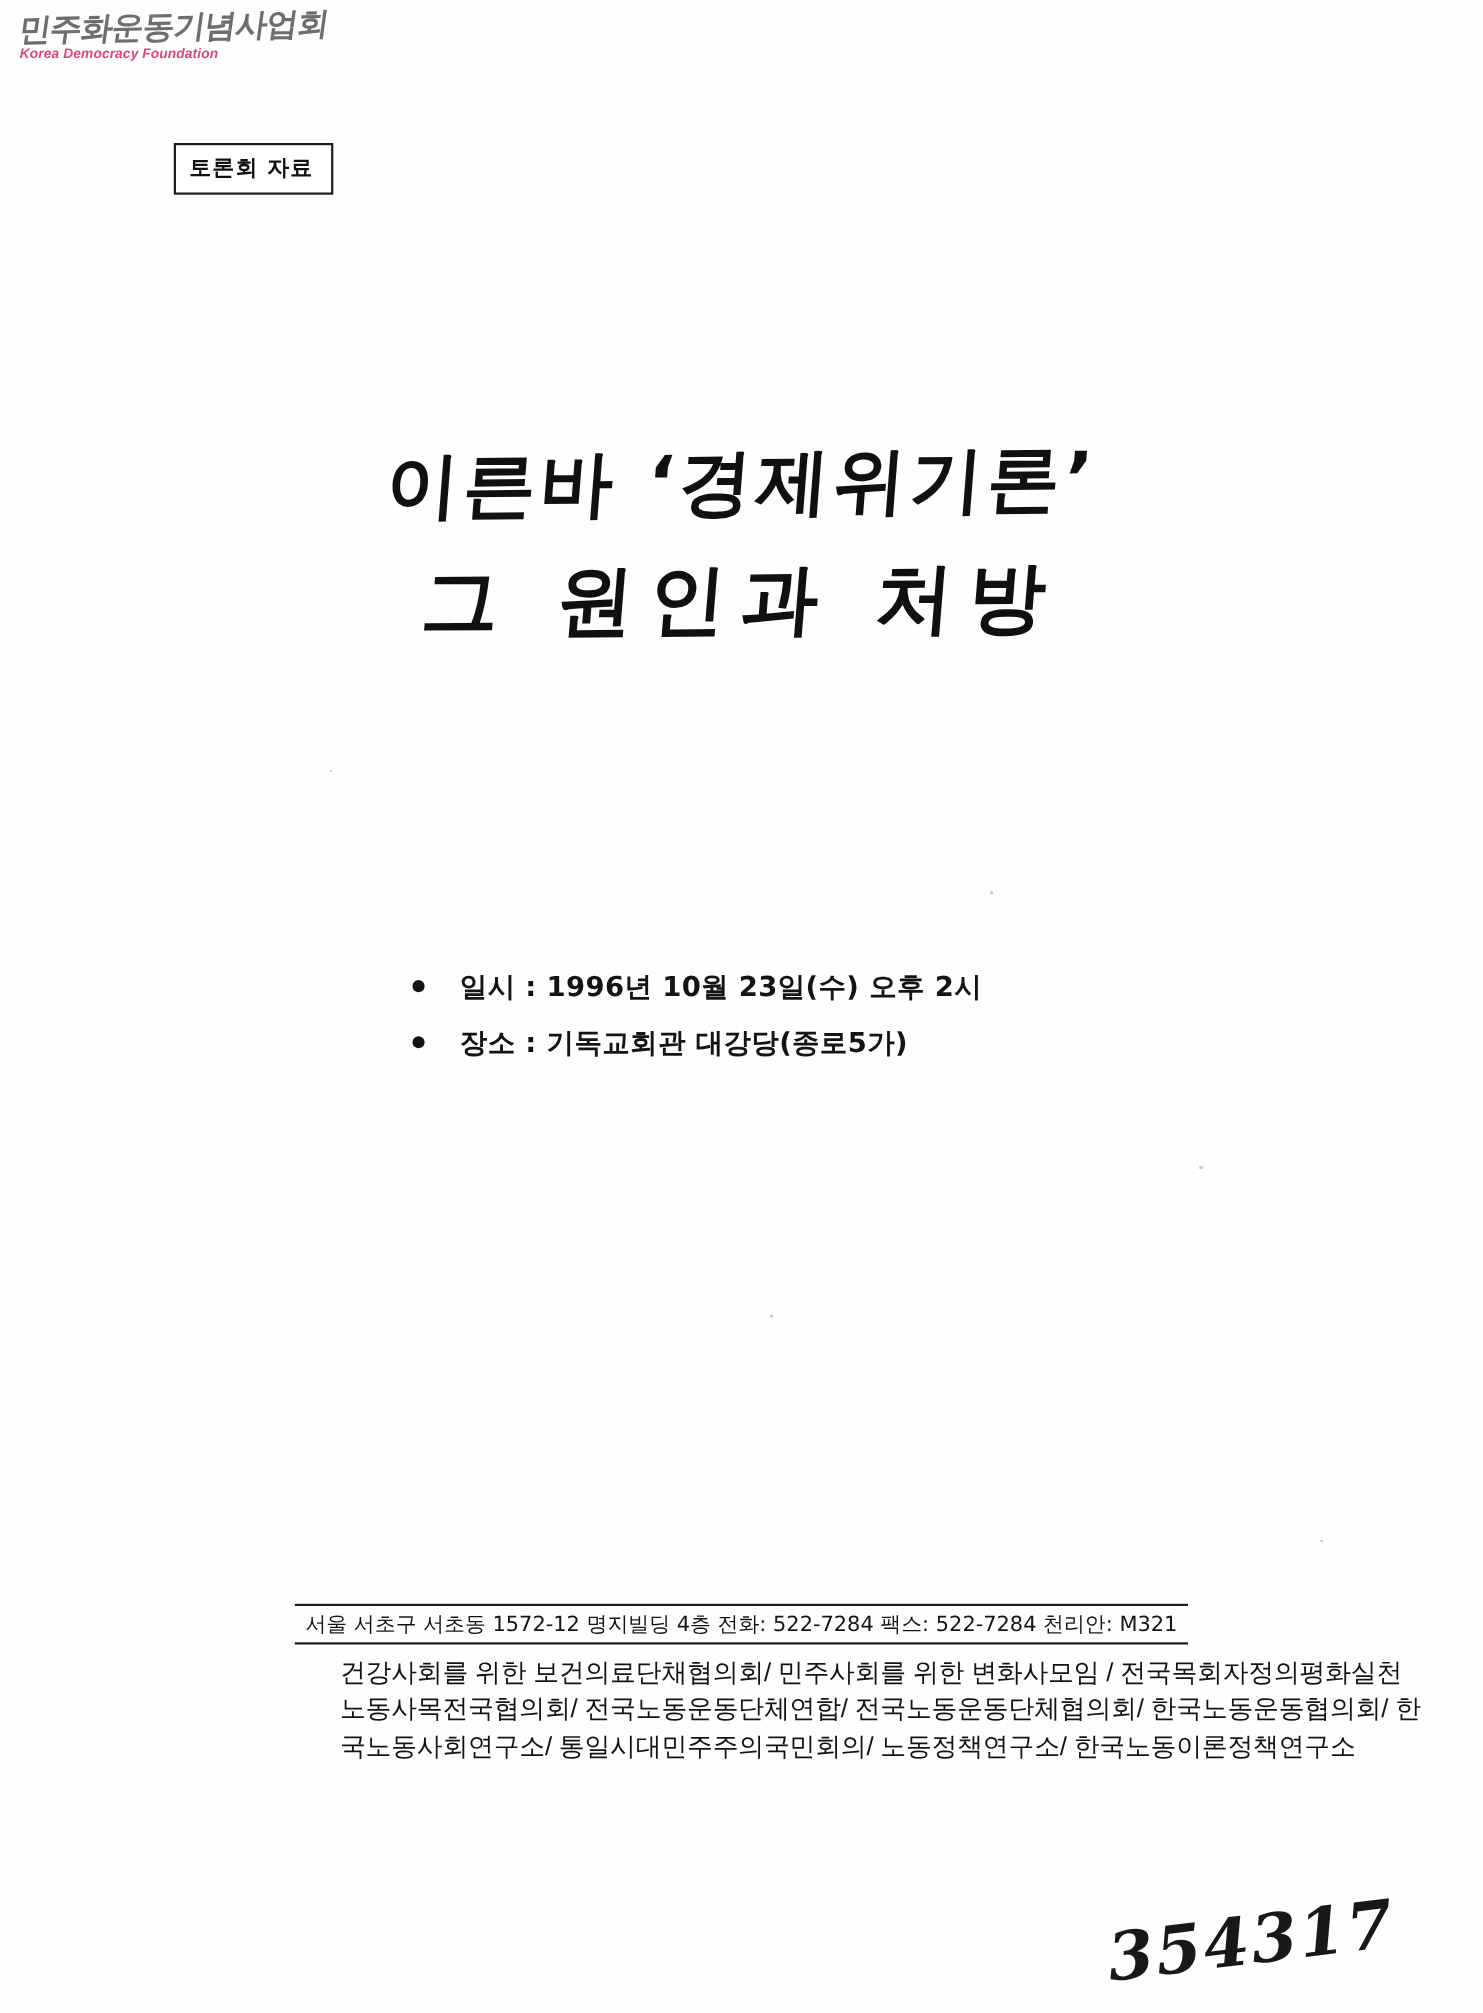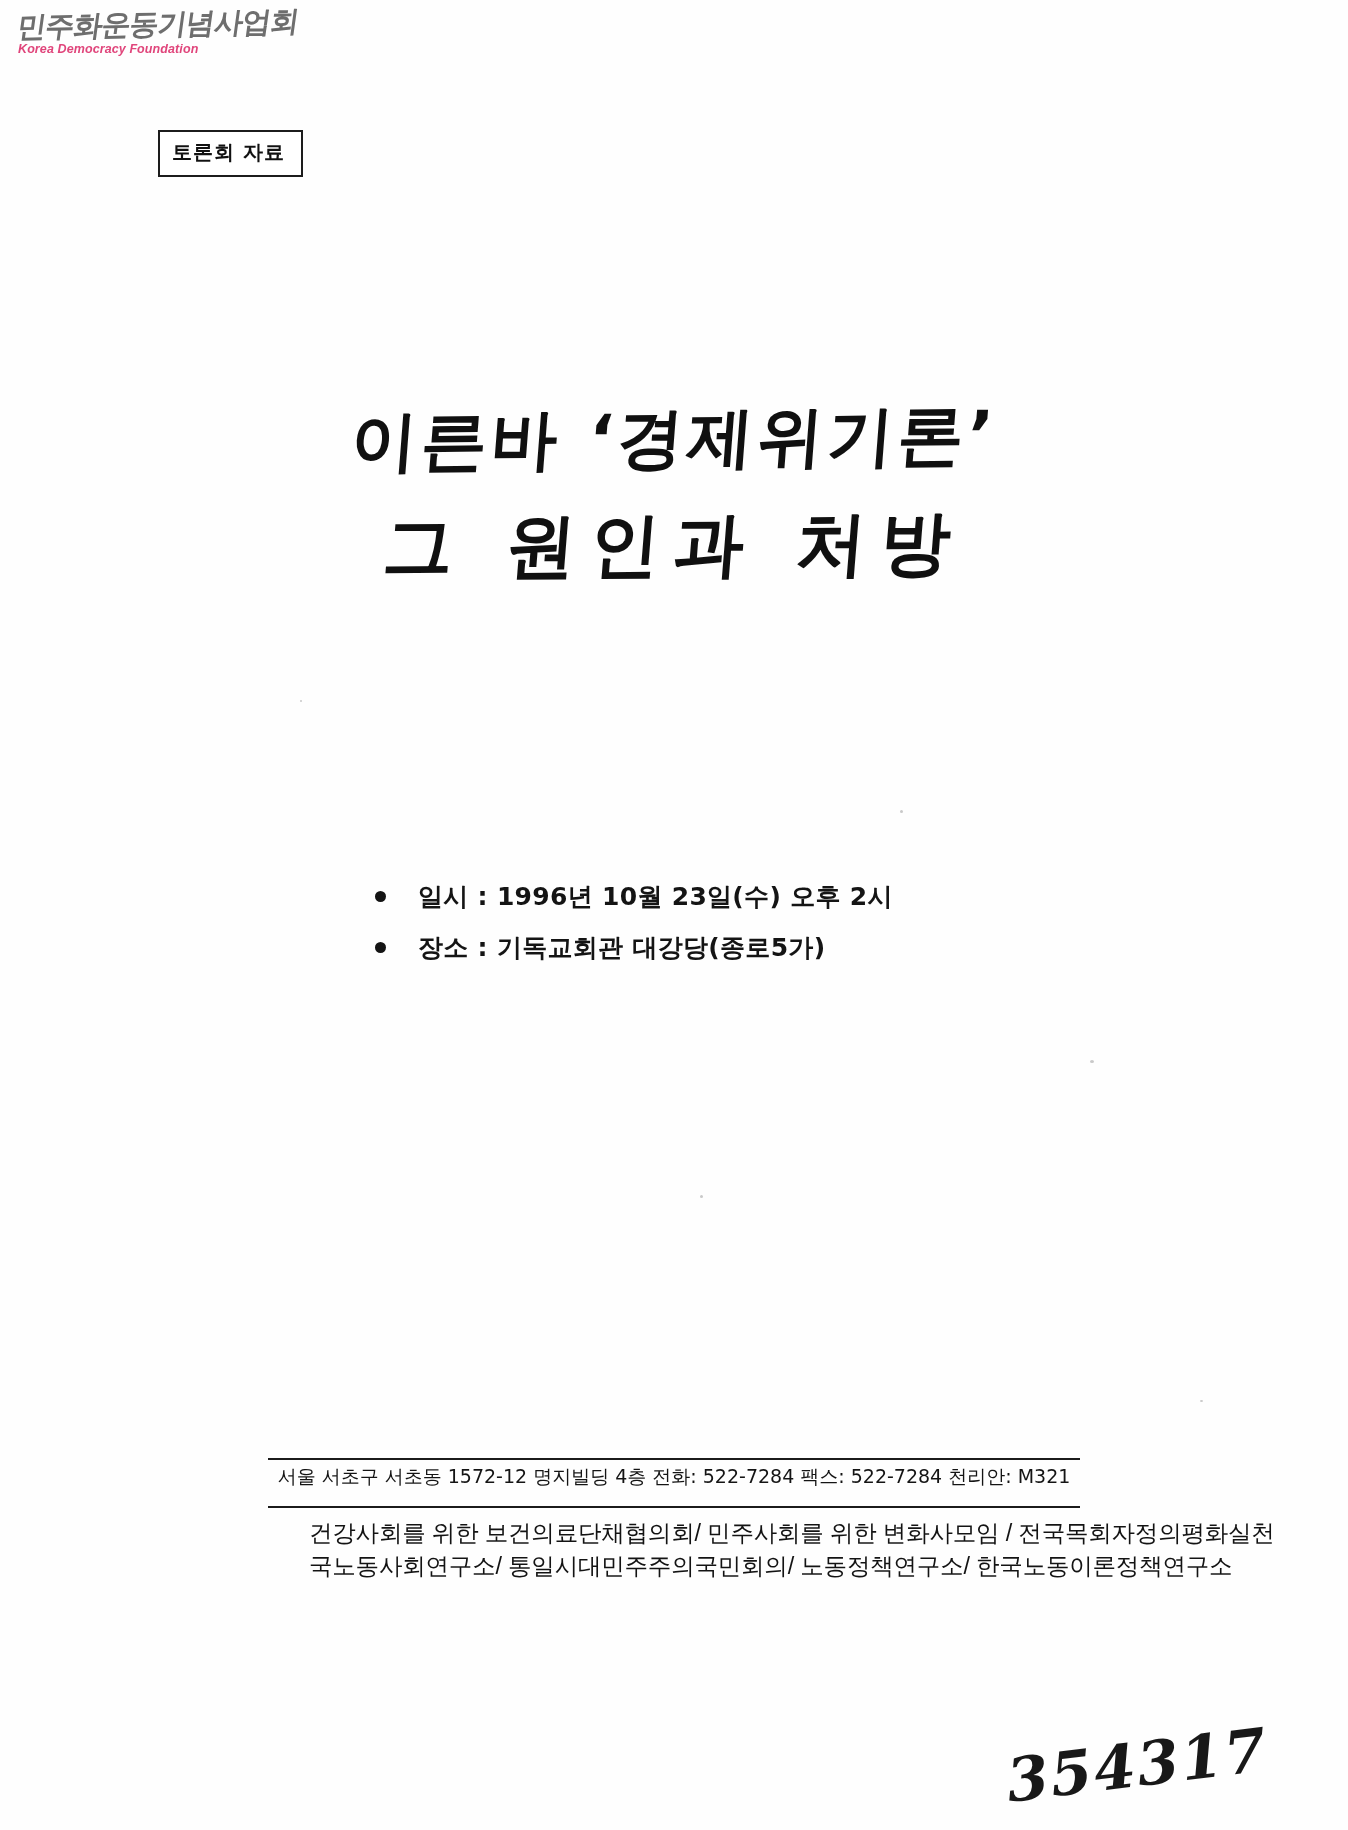--- a/index.html
+++ b/index.html
@@ -152,21 +152,21 @@
     margin-top: 10px;
     display: flex;
     justify-content: center;
   }
   .footer-addr {
     position: relative;
     font-family: "DejaVu Sans", sans-serif;
     font-size: 19px;
     font-weight: 500;
     color: #141414;
-    padding: 6px 10px 18px 10px;
+    padding: 6px 10px 5px 10px;
     white-space: nowrap;
   }
   .footer-addr::before,
   .footer-addr::after {
     content: "";
     position: absolute;
     left: 0;
     right: 0;
     height: 2px;
     background: #1b1b1b;
@@ -242,19 +242,20 @@
   </div>
 
   <div class="footer">
 
     <div class="footer-addr-wrap">
       <div class="footer-addr">서울 서초구 서초동 1572-12 명지빌딩 4층 전화: 522-7284 팩스: 522-7284   천리안: M321</div>
     </div>
 
     <div class="member-list">
       <div class="member-line">건강사회를 위한 보건의료단채협의회/ 민주사회를 위한 변화사모임 / 전국목회자정의평화실천</div>
+      <div class="member-line">노동사목전국협의회/ 전국노동운동단체연합/ 전국노동운동단체협의회/ 한국노동운동협의회/ 한</div>
       <div class="member-line">국노동사회연구소/  통일시대민주주의국민회의/  노동정책연구소/  한국노동이론정책연구소</div>
     </div>
   </div>
 
   <div class="handwriting">354317</div>
 
 </div>
 
 </body></html>

